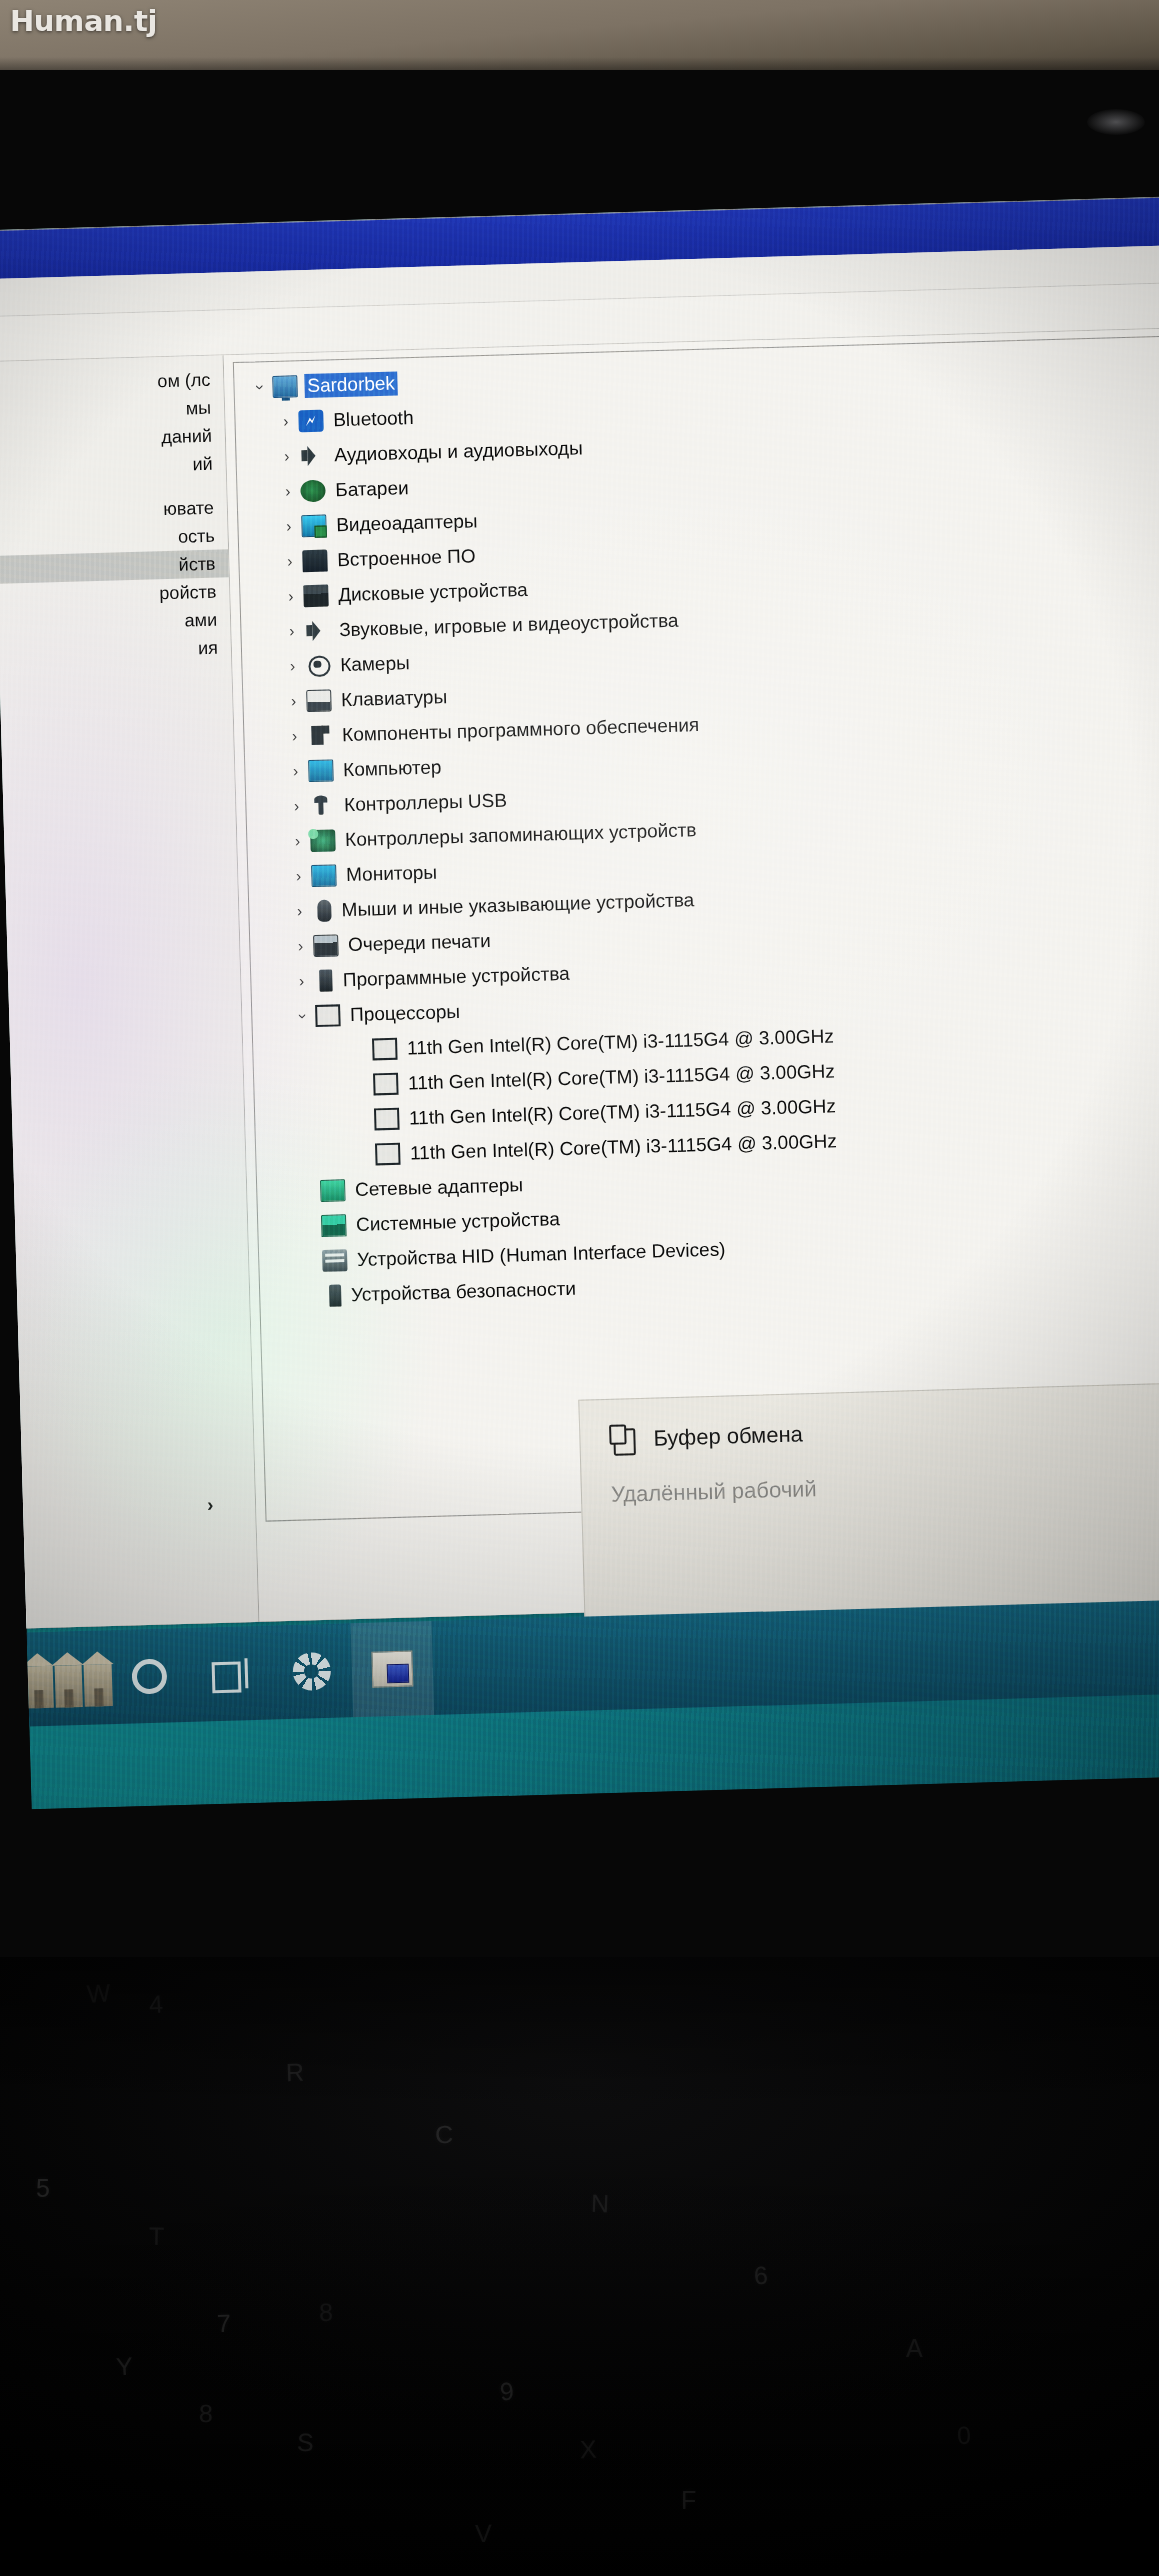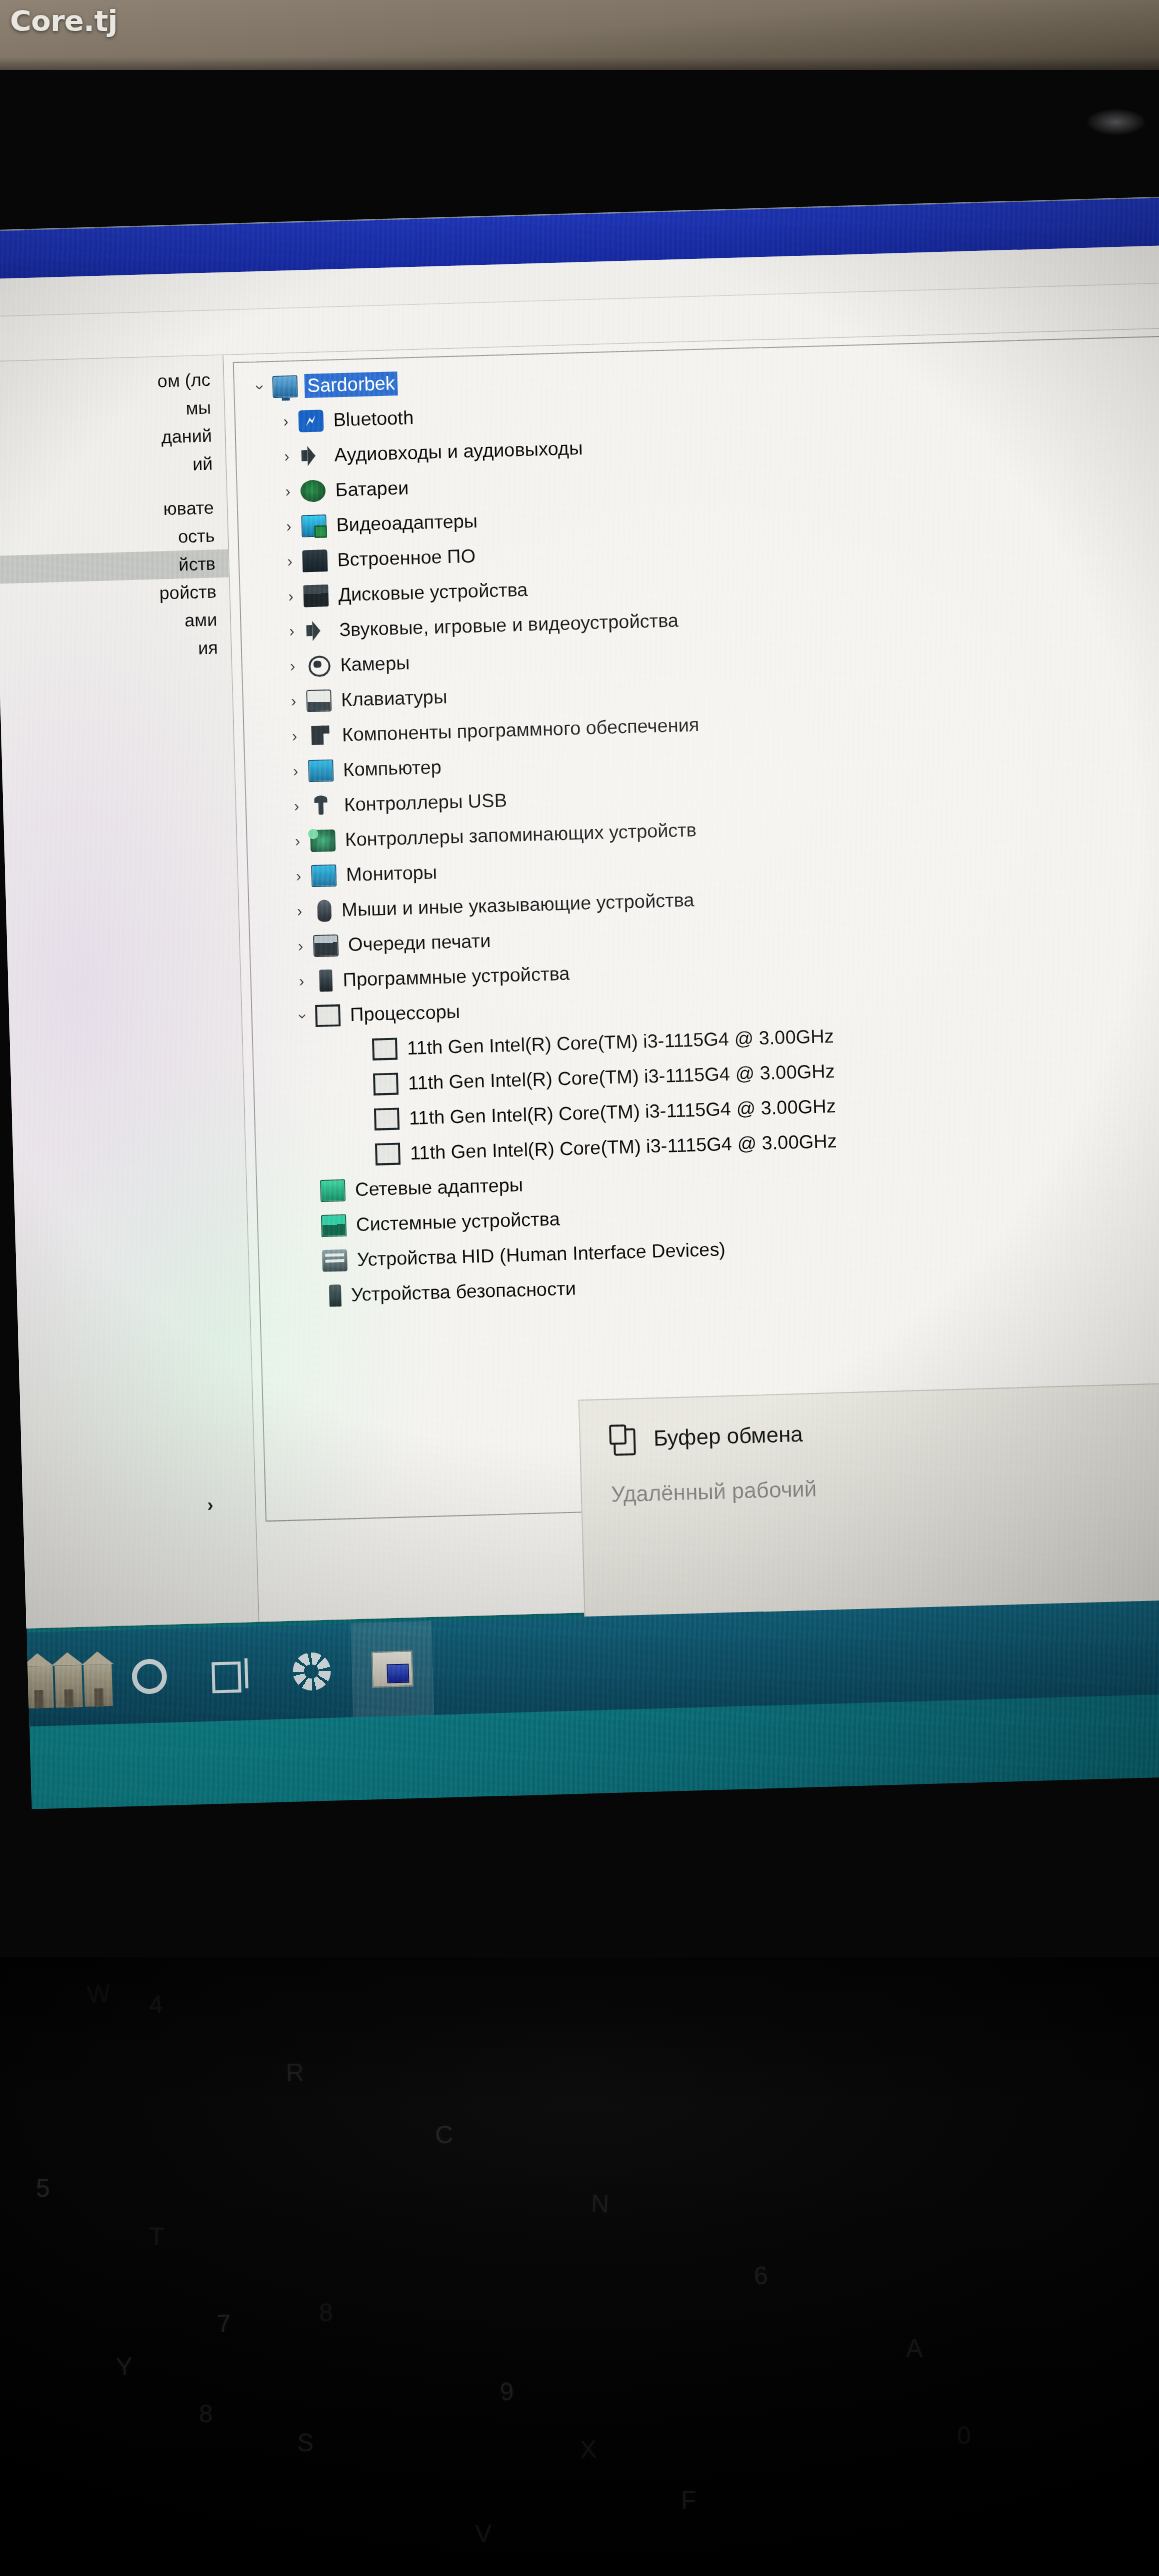--- a/index.html
+++ b/index.html
@@ -260,21 +260,21 @@
   }
 </style>
 </head>
 <body>
 
 <div id="scene">
 
   <div class="desk"></div>
   <div class="desk-shadow"></div>
 
-  <div class="watermark">Core.tj</div>
+  <div class="watermark">Human.tj</div>
 
   <div class="bezel"></div>
   <div class="bezel-glint"></div>
 
   <div class="screen-wrap">
     <div class="screen"></div>
 
     <div class="mmc">
 
       <div class="mmc-title">

